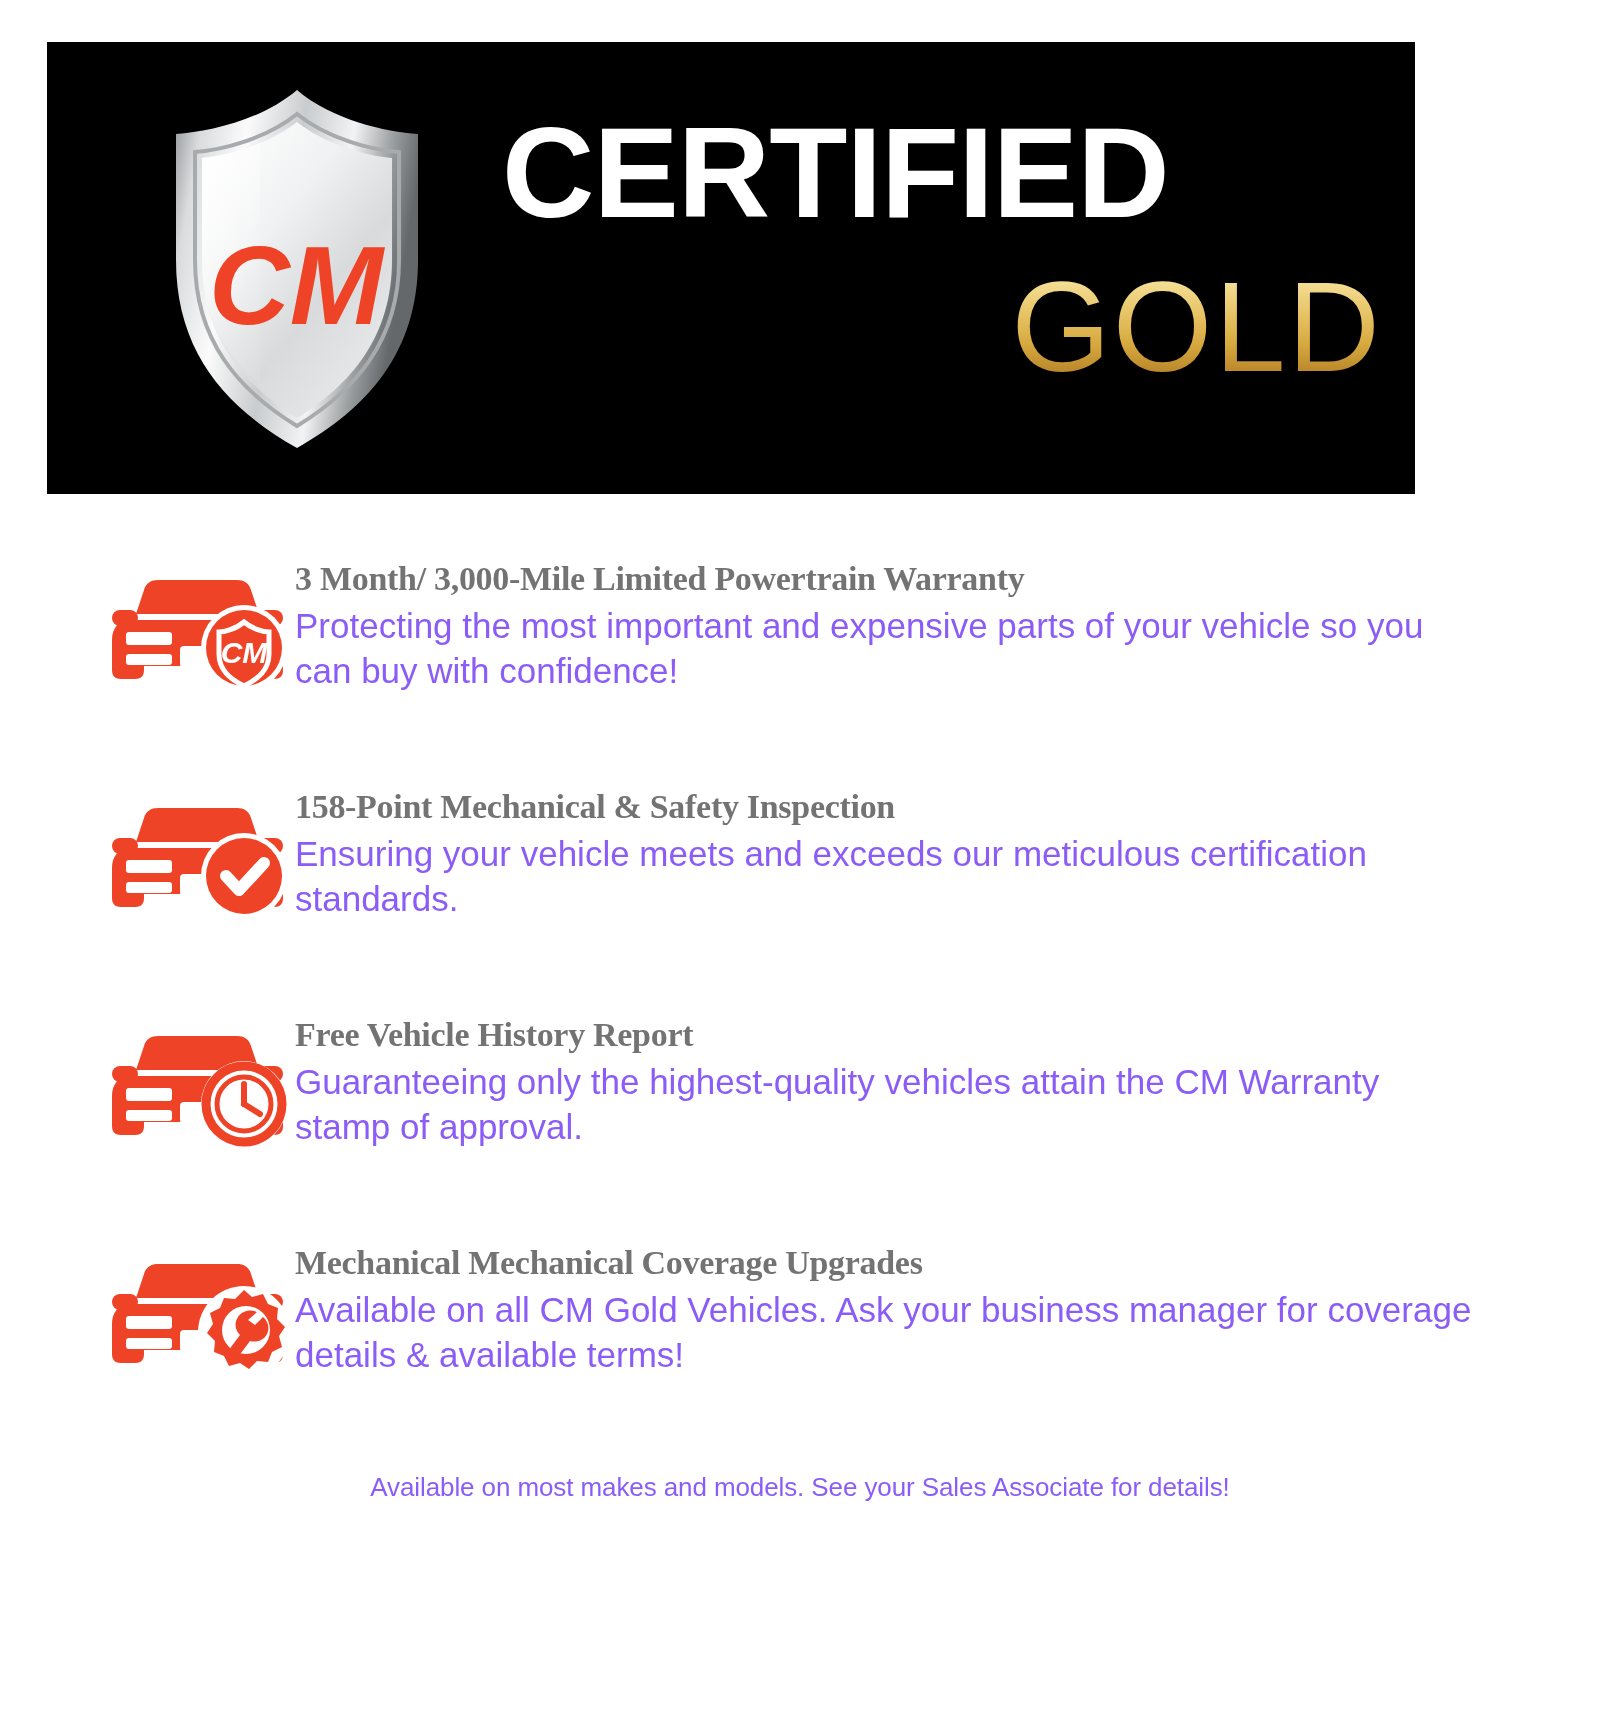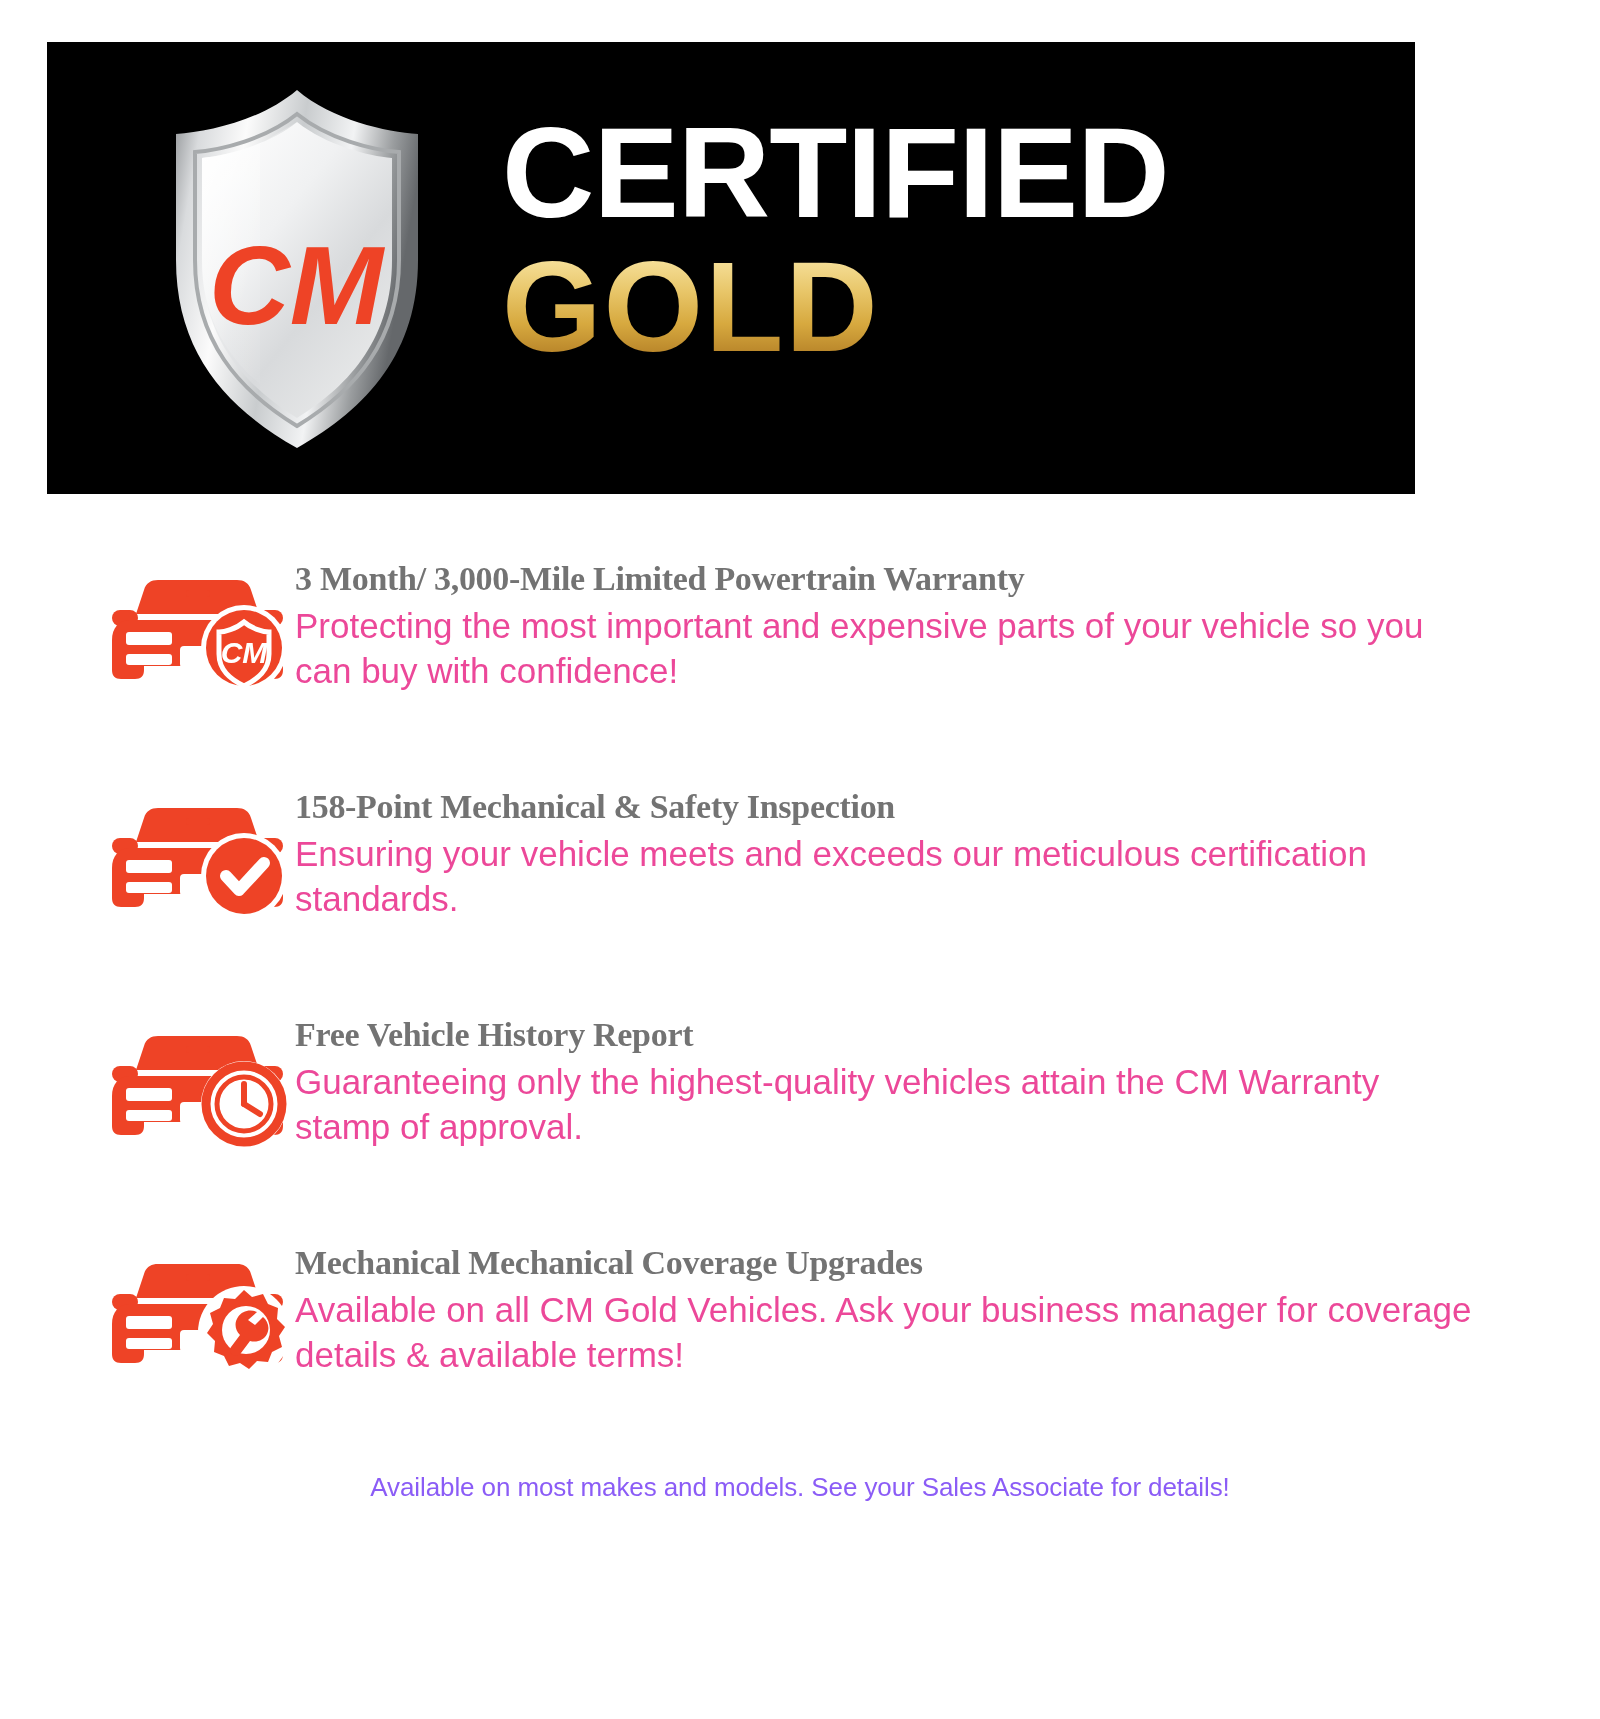--- a/index.html
+++ b/index.html
@@ -43,37 +43,38 @@
     font-family:"Liberation Sans", sans-serif;
     font-weight:bold;
     font-size:128px;
     line-height:1.05;
     letter-spacing:-1px;
     color:#ffffff;
     white-space:nowrap;
   }
   .word-gold {
     font-family:"Liberation Sans", sans-serif;
-    font-weight:bold;
+    font-weight:normal;
     font-size:128px;
     line-height:1.05;
     letter-spacing:2px;
-    text-align:left;
+    text-align:right;
     background:linear-gradient(180deg,
         #fdf4d2 0%,
         #f6e09a 14%,
         #e8c669 38%,
         #d7a93f 62%,
         #b9862a 84%,
         #8c5f18 100%);
     -webkit-background-clip:text;
     background-clip:text;
     color:transparent;
     -webkit-text-fill-color:transparent;
     white-space:nowrap;
+    margin-top:20px;
   }
 
   
   .features {
     position:absolute;
     left:0; top:560px;
     width:1600px;
   }
 
   .feature {
@@ -103,21 +104,21 @@
     color:#737373;
     letter-spacing:-0.3px;
     margin-bottom:6px;
   }
 
   .feature-desc {
     font-family:"Liberation Sans", sans-serif;
     font-weight:400;
     font-size:35px;
     line-height:1.28;
-    color:#ec4899;
+    color:#8b5cf6;
     max-width:1180px;
   }
 
   
   .footer-note {
     position:absolute;
     left:0; top:1472px;
     width:1600px;
     text-align:center;
     font-family:"Liberation Sans", sans-serif;

